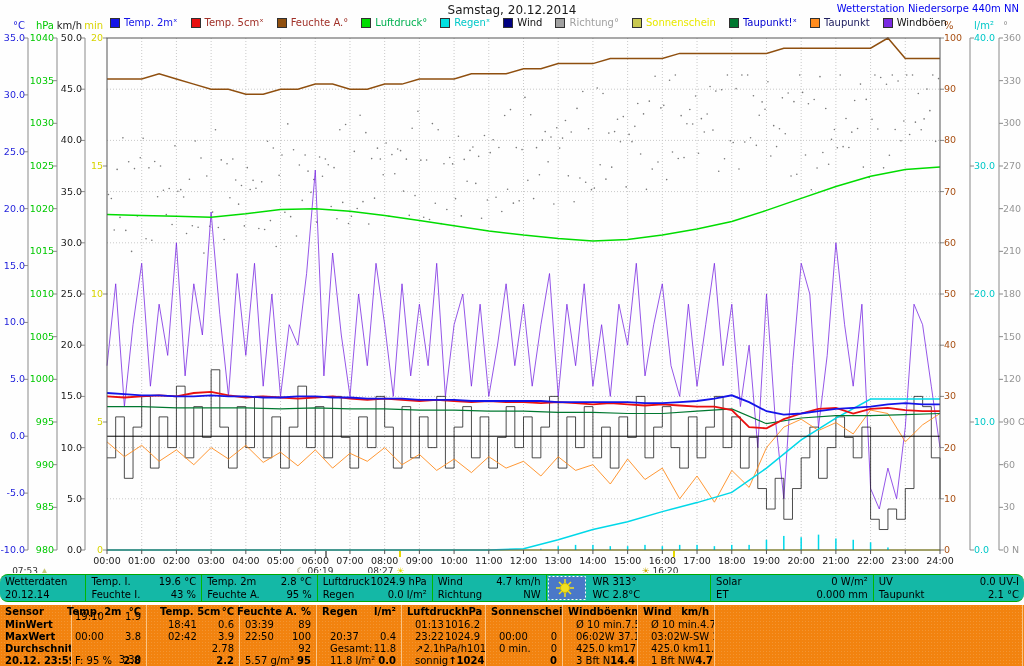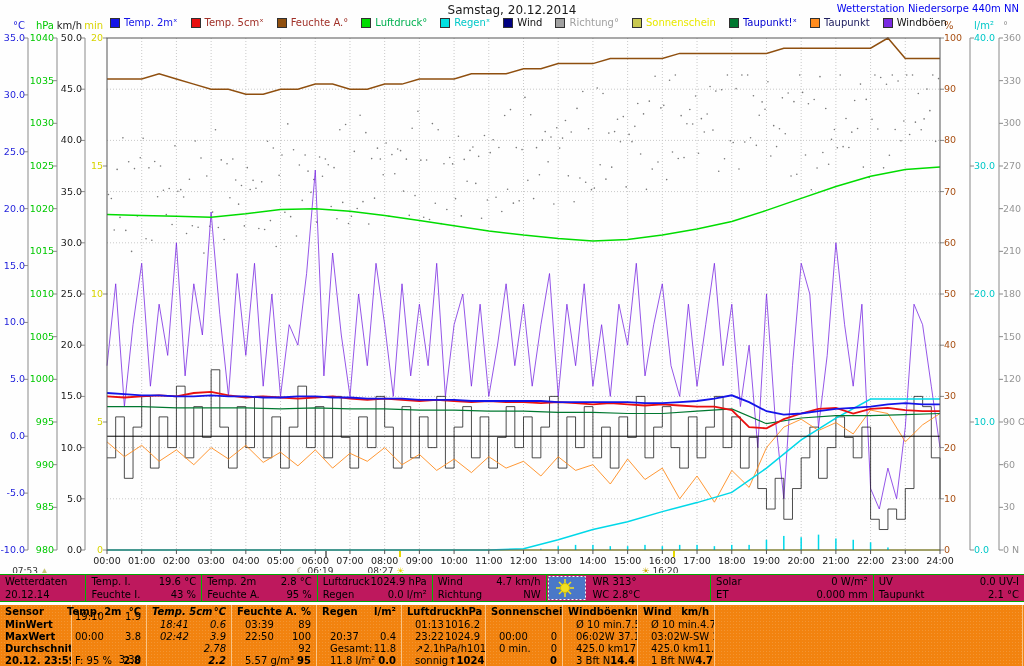--- a/index.html
+++ b/index.html
@@ -4,23 +4,23 @@
 <style>
   html,body{margin:0;padding:0;background:#ffffff;}
   #app{position:relative;width:1024px;height:666px;background:#fefefe;overflow:hidden;
        font-family:"DejaVu Sans","Liberation Sans",sans-serif;color:#000;}
   .title{position:absolute;top:3px;left:0;width:100%;text-align:center;font-size:12px;color:#1a1a1a;}
   .station{position:absolute;top:3px;right:5px;font-size:10px;color:#0000ee;}
   .legend{position:absolute;left:110px;top:17px;display:flex;gap:13px;align-items:center;font-size:10px;}
   .legend .item{display:flex;align-items:center;gap:4px;white-space:nowrap;}
   .legend .sq{width:8px;height:8px;border:1px solid #303030;display:inline-block;}
   svg#chart{position:absolute;left:0;top:0;}
-  #statusbar{position:absolute;left:0;top:574px;width:1024px;height:28px;background:#be185d;
+  #statusbar{position:absolute;left:0;top:574px;width:1024px;height:28px;background:#14b8a6;
              border-top:1px solid #00a800;border-bottom:1px solid #00a800;box-sizing:border-box;
-             display:flex;font-size:10px;line-height:12.5px;}
+             display:flex;font-size:10px;line-height:12.5px;border-radius:8px;}
   .sbcell{padding:1px 5px;border-right:1px solid #00b800;box-sizing:border-box;overflow:hidden;}
   .sbrow{display:flex;justify-content:space-between;}
   .sbspacer{flex:1;}
   #sb-icon{width:46px;display:flex;align-items:center;justify-content:center;border-right:none;}
   #stats{position:absolute;left:0;top:603px;width:1024px;height:63px;background:#f2830f;
          background-image:radial-gradient(rgba(255,255,255,.14) 1px, transparent 1px);
          background-size:3px 3px;border-top:2px solid #ffffff;box-sizing:border-box;font-size:10px;}
   .tcol{position:absolute;top:0;height:100%;border-right:1px solid rgba(255,248,230,.55);box-sizing:border-box;}
   .trow{position:absolute;left:0;right:0;height:12px;display:flex;justify-content:space-between;
         padding:0 5px;white-space:nowrap;overflow:hidden;}
@@ -807,21 +807,21 @@
         </div>
         <div class="trow" style="top: 49px; justify-content: space-between;">
           <span class="tlabel"></span>
           <span>3.30</span>
         </div>
         <div class="trow" style="top: 50px;">
           <span class="tlabel">F: 95 %</span>
           <span class="bold">2.8</span>
         </div>
       </div>
-      <div class="tcol" style="left: 147px; width: 85px; font-style: italic;">
+      <div class="tcol" style="left: 155px; width: 85px;">
         <div class="trow" style="top: 1px;">
           <span class="thead">Temp. 5cm</span>
           <span class="thead">°C</span>
         </div>
         <div class="trow" style="top: 14px;">
           <span class="tlabel">18:41</span>
           <span>0.6</span>
         </div>
         <div class="trow" style="top: 26px;">
           <span class="tlabel">02:42</span>

